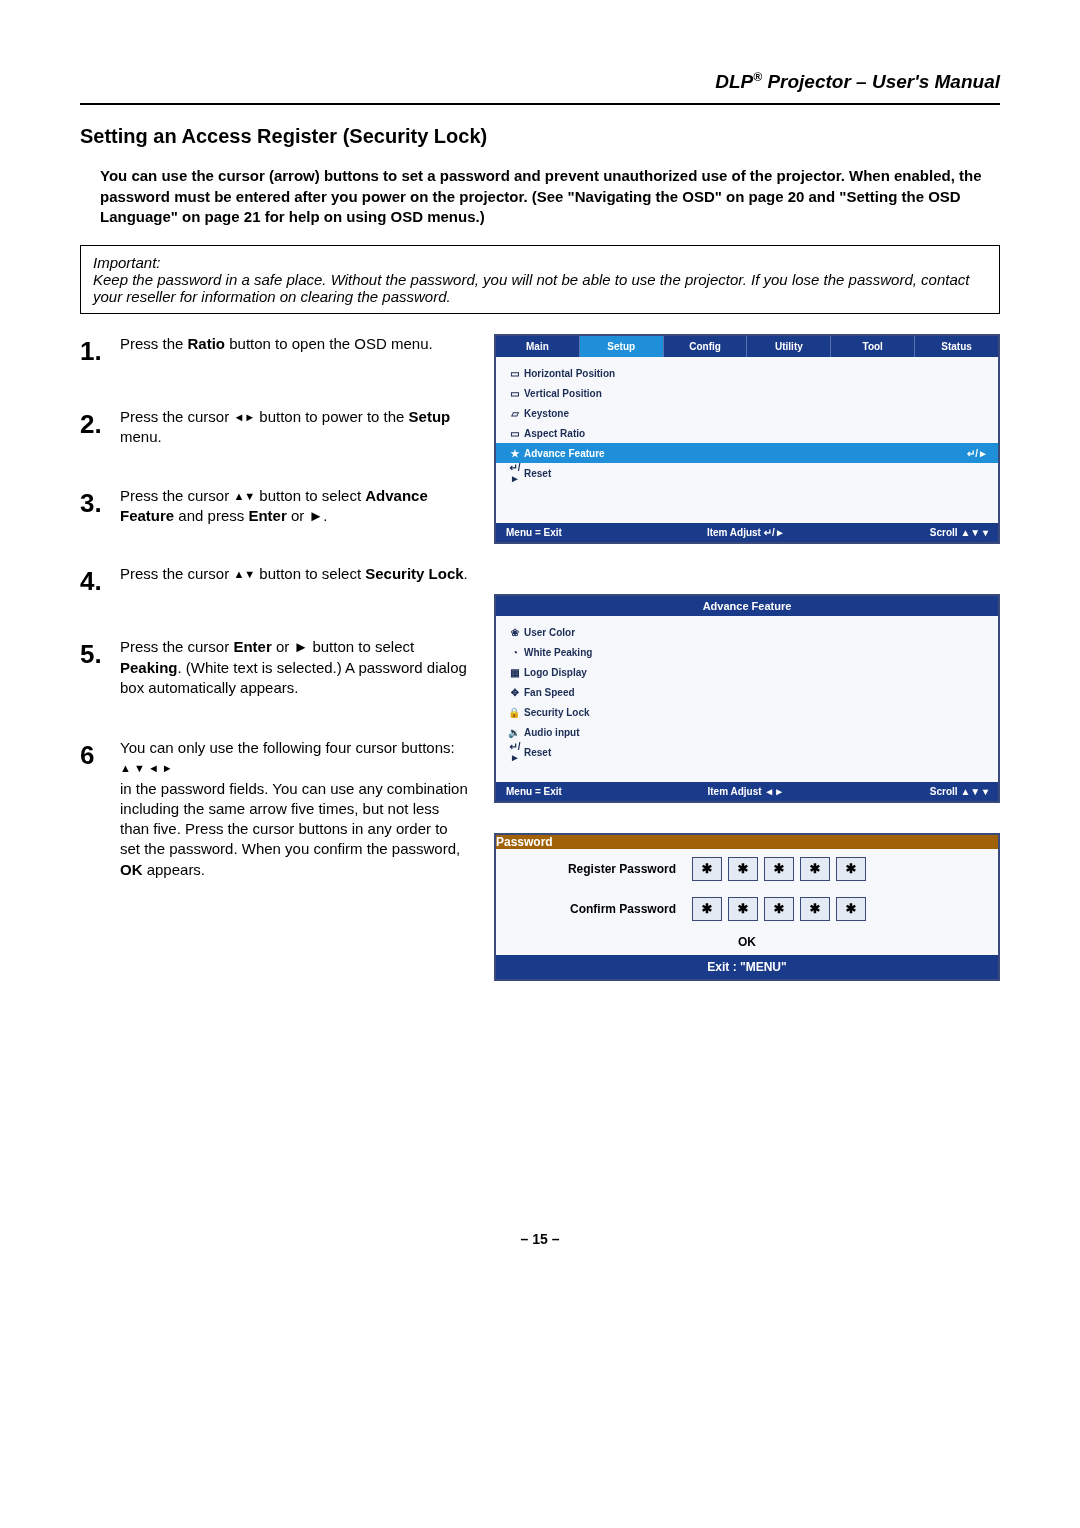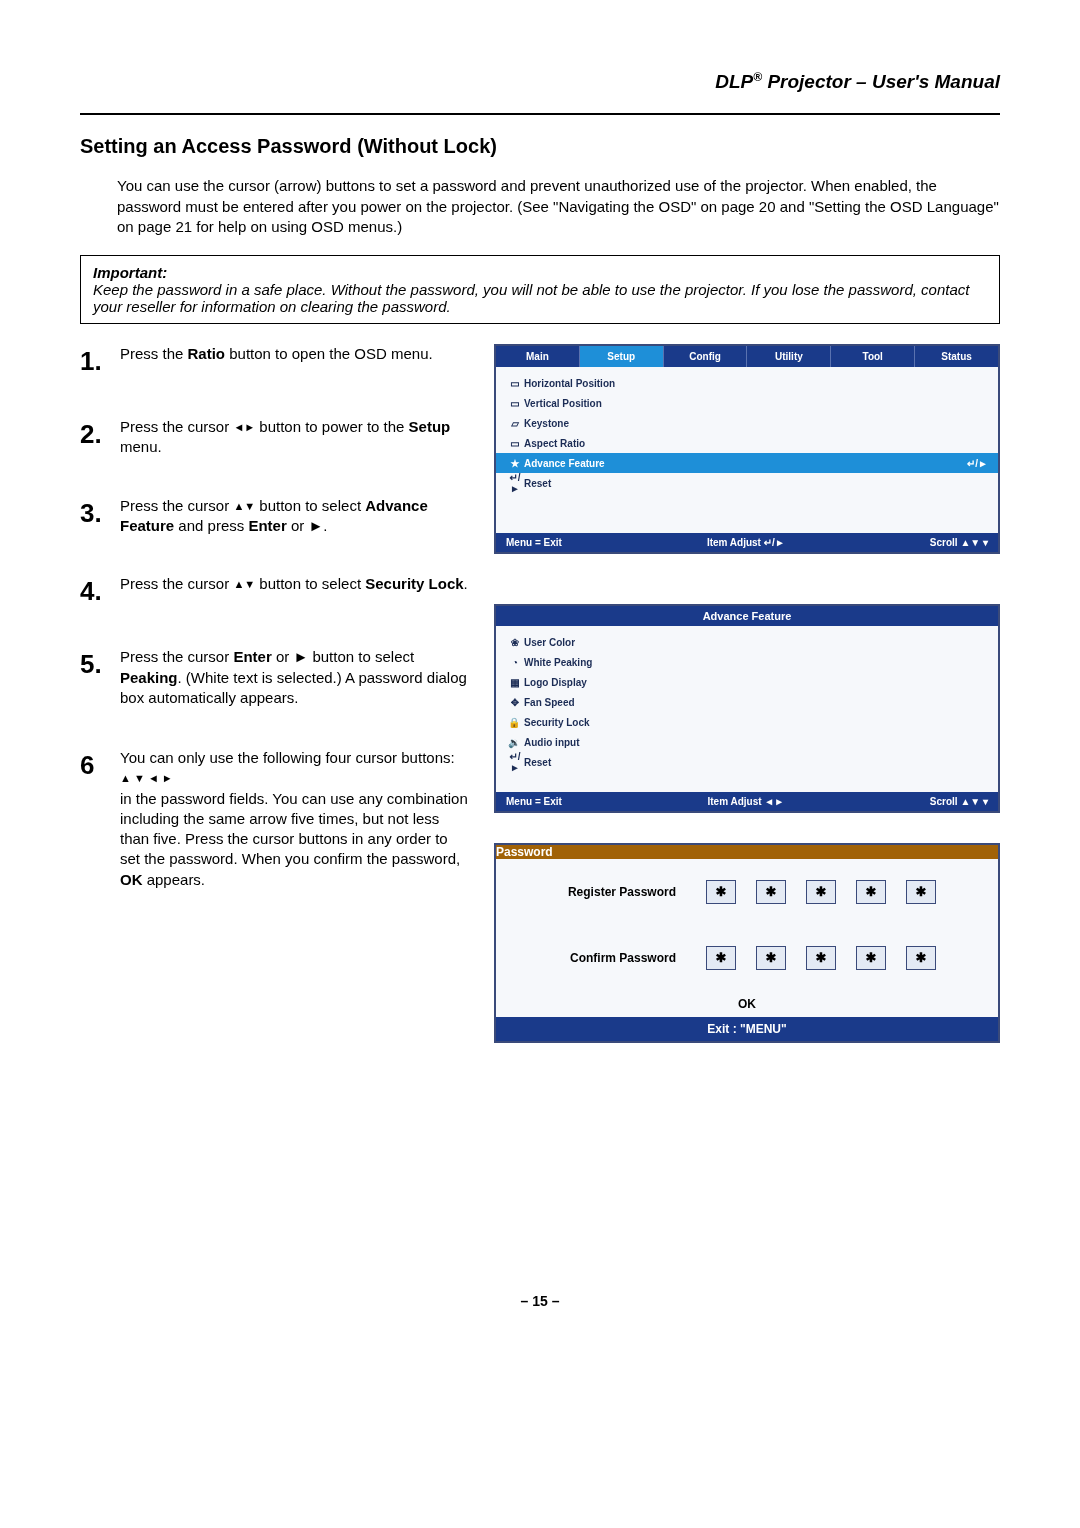--- a/index.html
+++ b/index.html
@@ -9,48 +9,49 @@
     font-family: Arial, Helvetica, sans-serif;
     font-size: 15px;
     color: #000;
     width: 1080px;
   }
   .page {
     padding: 70px 80px 40px 80px;
   }
   .header-area {
     border-bottom: 2px solid #000;
-    padding-bottom: 20px;
+    padding-bottom: 10px;
     margin-bottom: 20px;
     text-align: right;
   }
   .header-title {
     font-size: 19px;
     font-weight: bold;
     font-style: italic;
   }
   .header-title sup { font-size: 12px; }
   h2.section-title {
     font-size: 20px;
     font-weight: bold;
     margin: 0 0 18px 0;
   }
   .intro {
-    margin-left: 37px;
+    margin-left: 20px;
     margin-bottom: 18px;
     font-size: 15px;
     line-height: 1.35;
+    font-weight: bold;
   }
   .important-box {
     border: 1px solid #000;
     padding: 8px 12px;
     margin-bottom: 20px;
   }
   .important-label {
-    font-weight: bold;
+    font-weight: normal;
     font-style: italic;
   }
   .important-body {
     font-style: italic;
   }
   .columns {
     display: flex;
     gap: 24px;
     align-items: flex-start;
   }
@@ -145,22 +146,22 @@
   }
   .pw-head {
     background: #a16207;
     color: #fff;
     text-align: left;
     padding: 0 0;
   }
   .pw-row {
     display: flex;
     align-items: center;
-    padding: 21px 10px;
-    gap: 20px;
+    padding: 8px 10px;
+    gap: 6px;
   }
   .pw-label {
     width: 170px;
     text-align: right;
     padding-right: 10px;
   }
   .pw-cell {
     width: 28px;
     height: 22px;
     border: 1px solid #3a4a7a;
@@ -191,21 +192,21 @@
 <body>
 
 <div class="page">
 
   <div class="header-area">
     <span class="header-title">
       <span>DLP</span><sup>®</sup><span> Projector – User's Manual</span>
     </span>
   </div>
 
-  <h2 class="section-title">Setting an Access Password (Without Lock)</h2>
+  <h2 class="section-title">Setting an Access Register (Security Lock)</h2>
 
   <div class="intro">You can use the cursor (arrow) buttons to set a password and prevent unauthorized use of the projector. When enabled, the password must be entered after you power on the projector. (See "Navigating the OSD" on page 20 and "Setting the OSD Language" on page 21 for help on using OSD menus.)</div>
 
   <div class="important-box">
     <div class="important-label">Important:</div>
     <div class="important-body">Keep the password in a safe place. Without the password, you will not be able to use the projector. If you lose the password, contact your reseller for information on clearing the password.</div>
   </div>
 
   <div class="columns">
 

